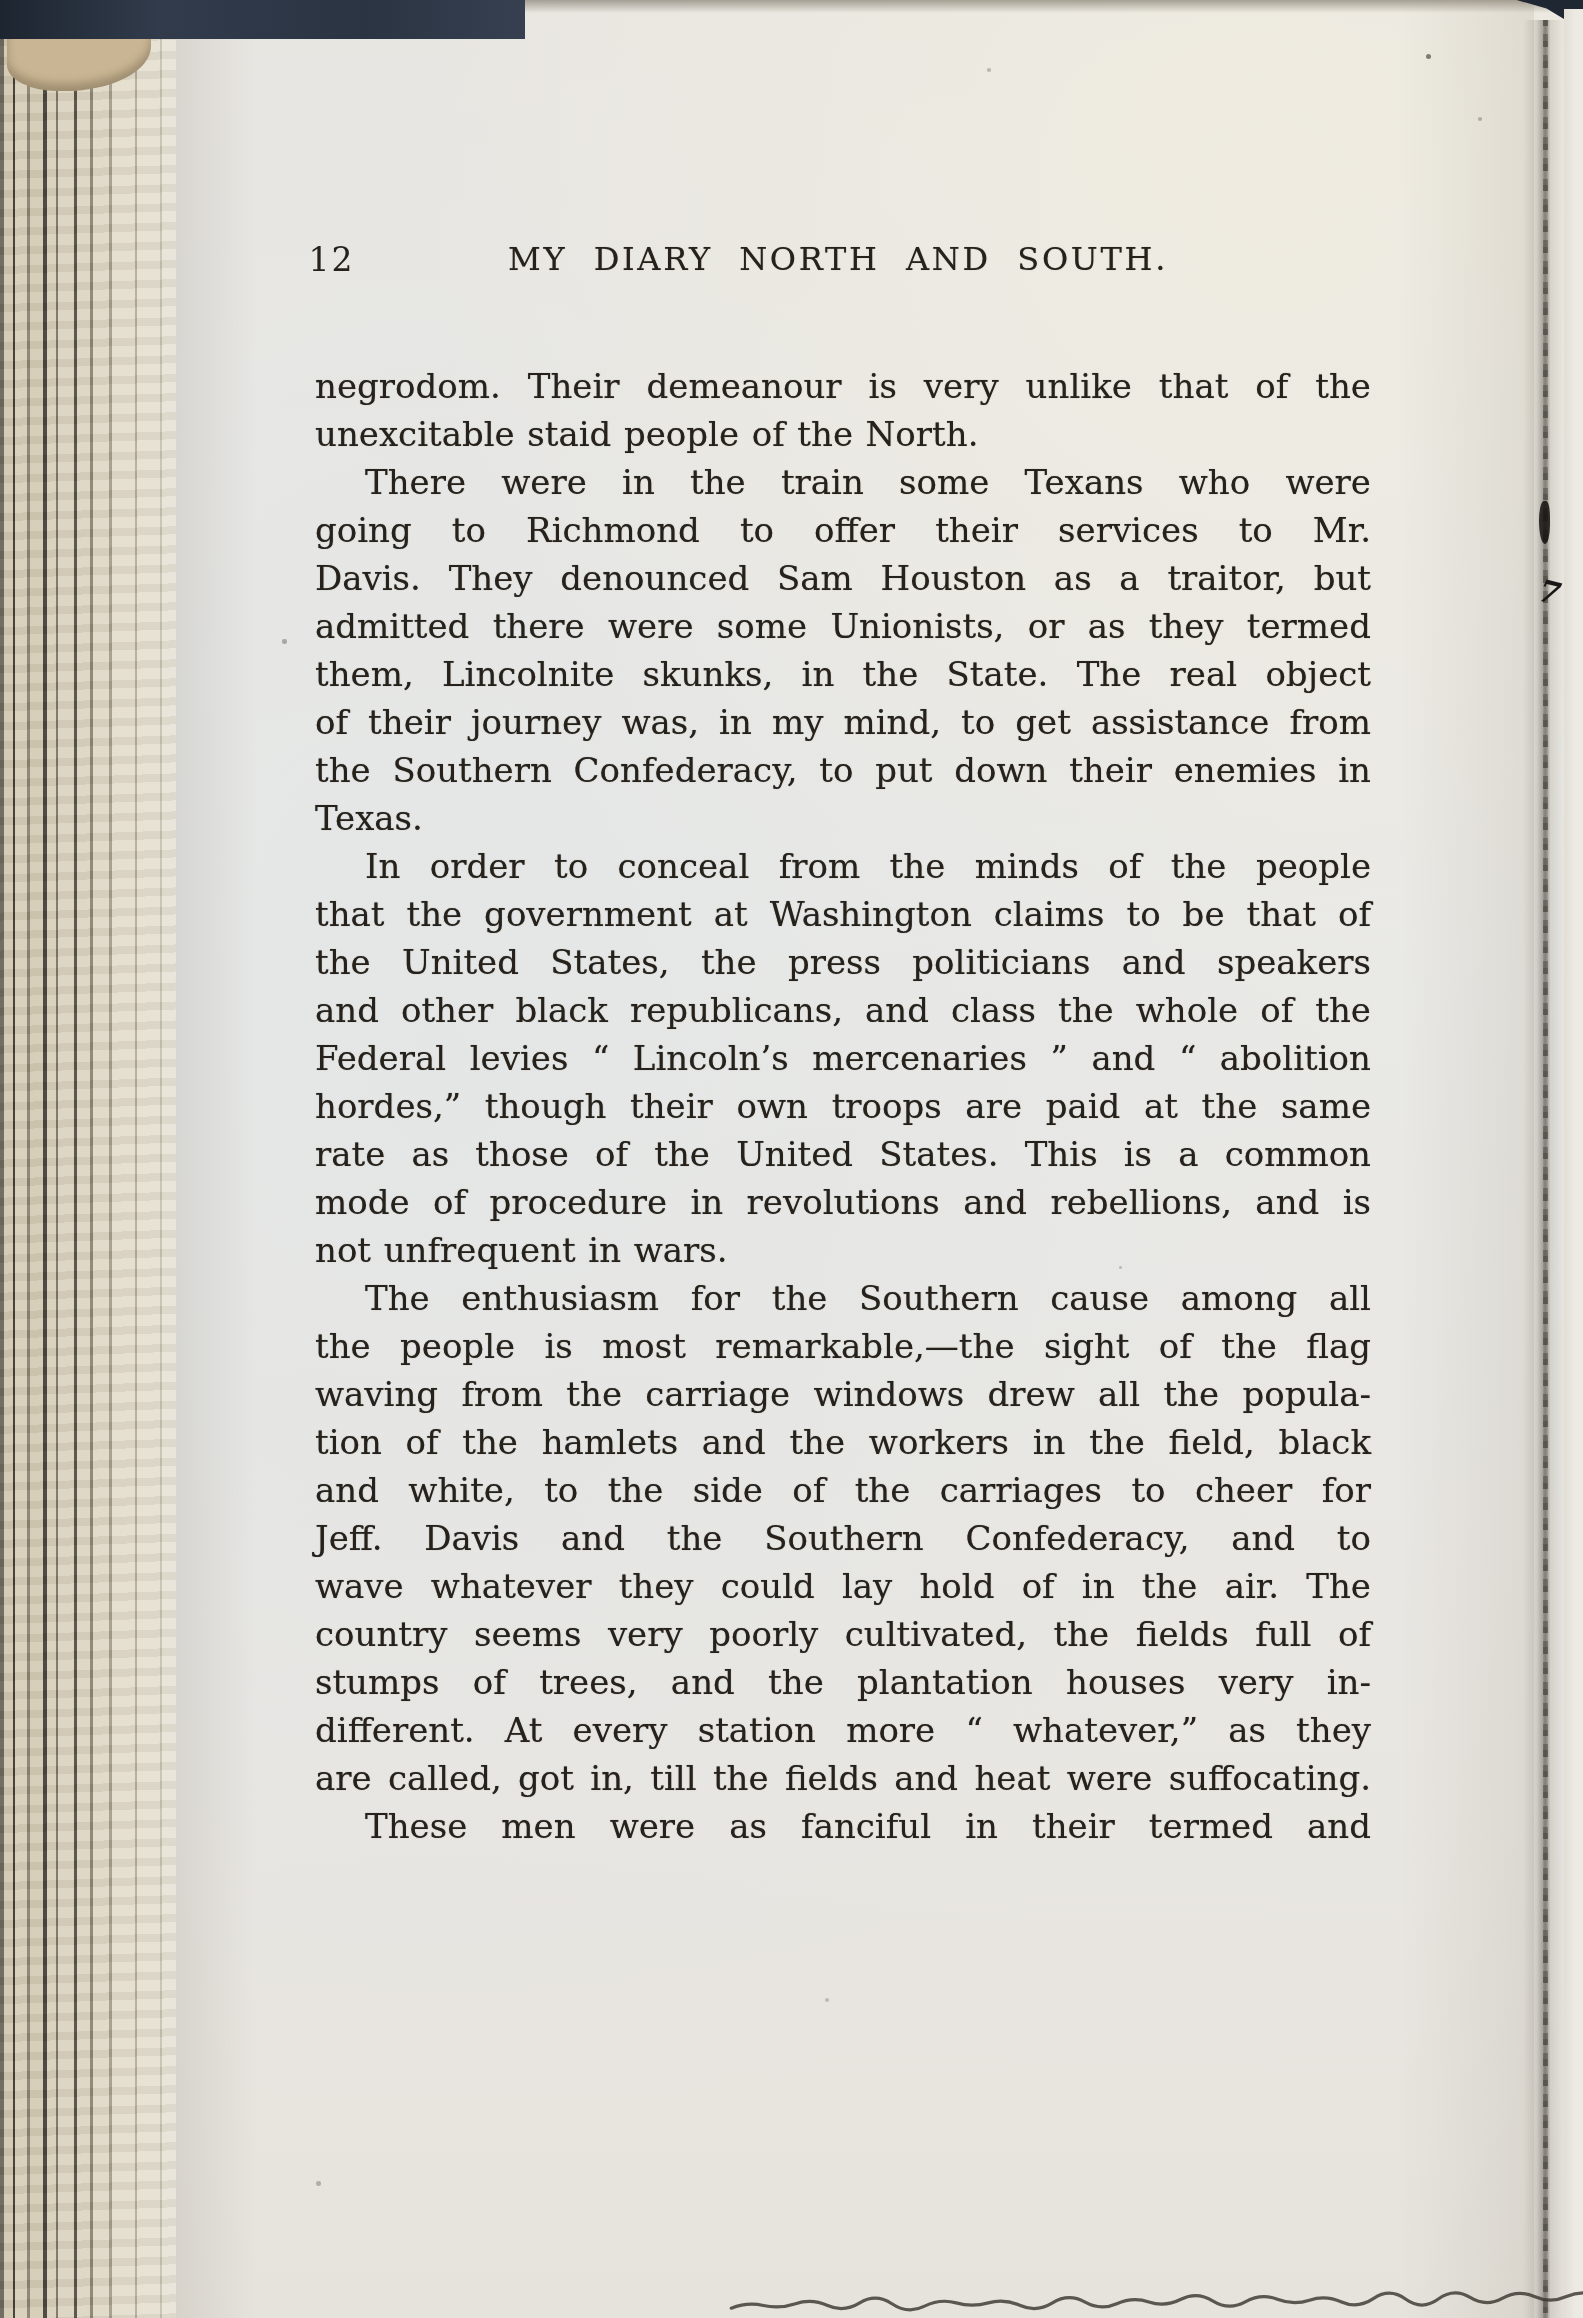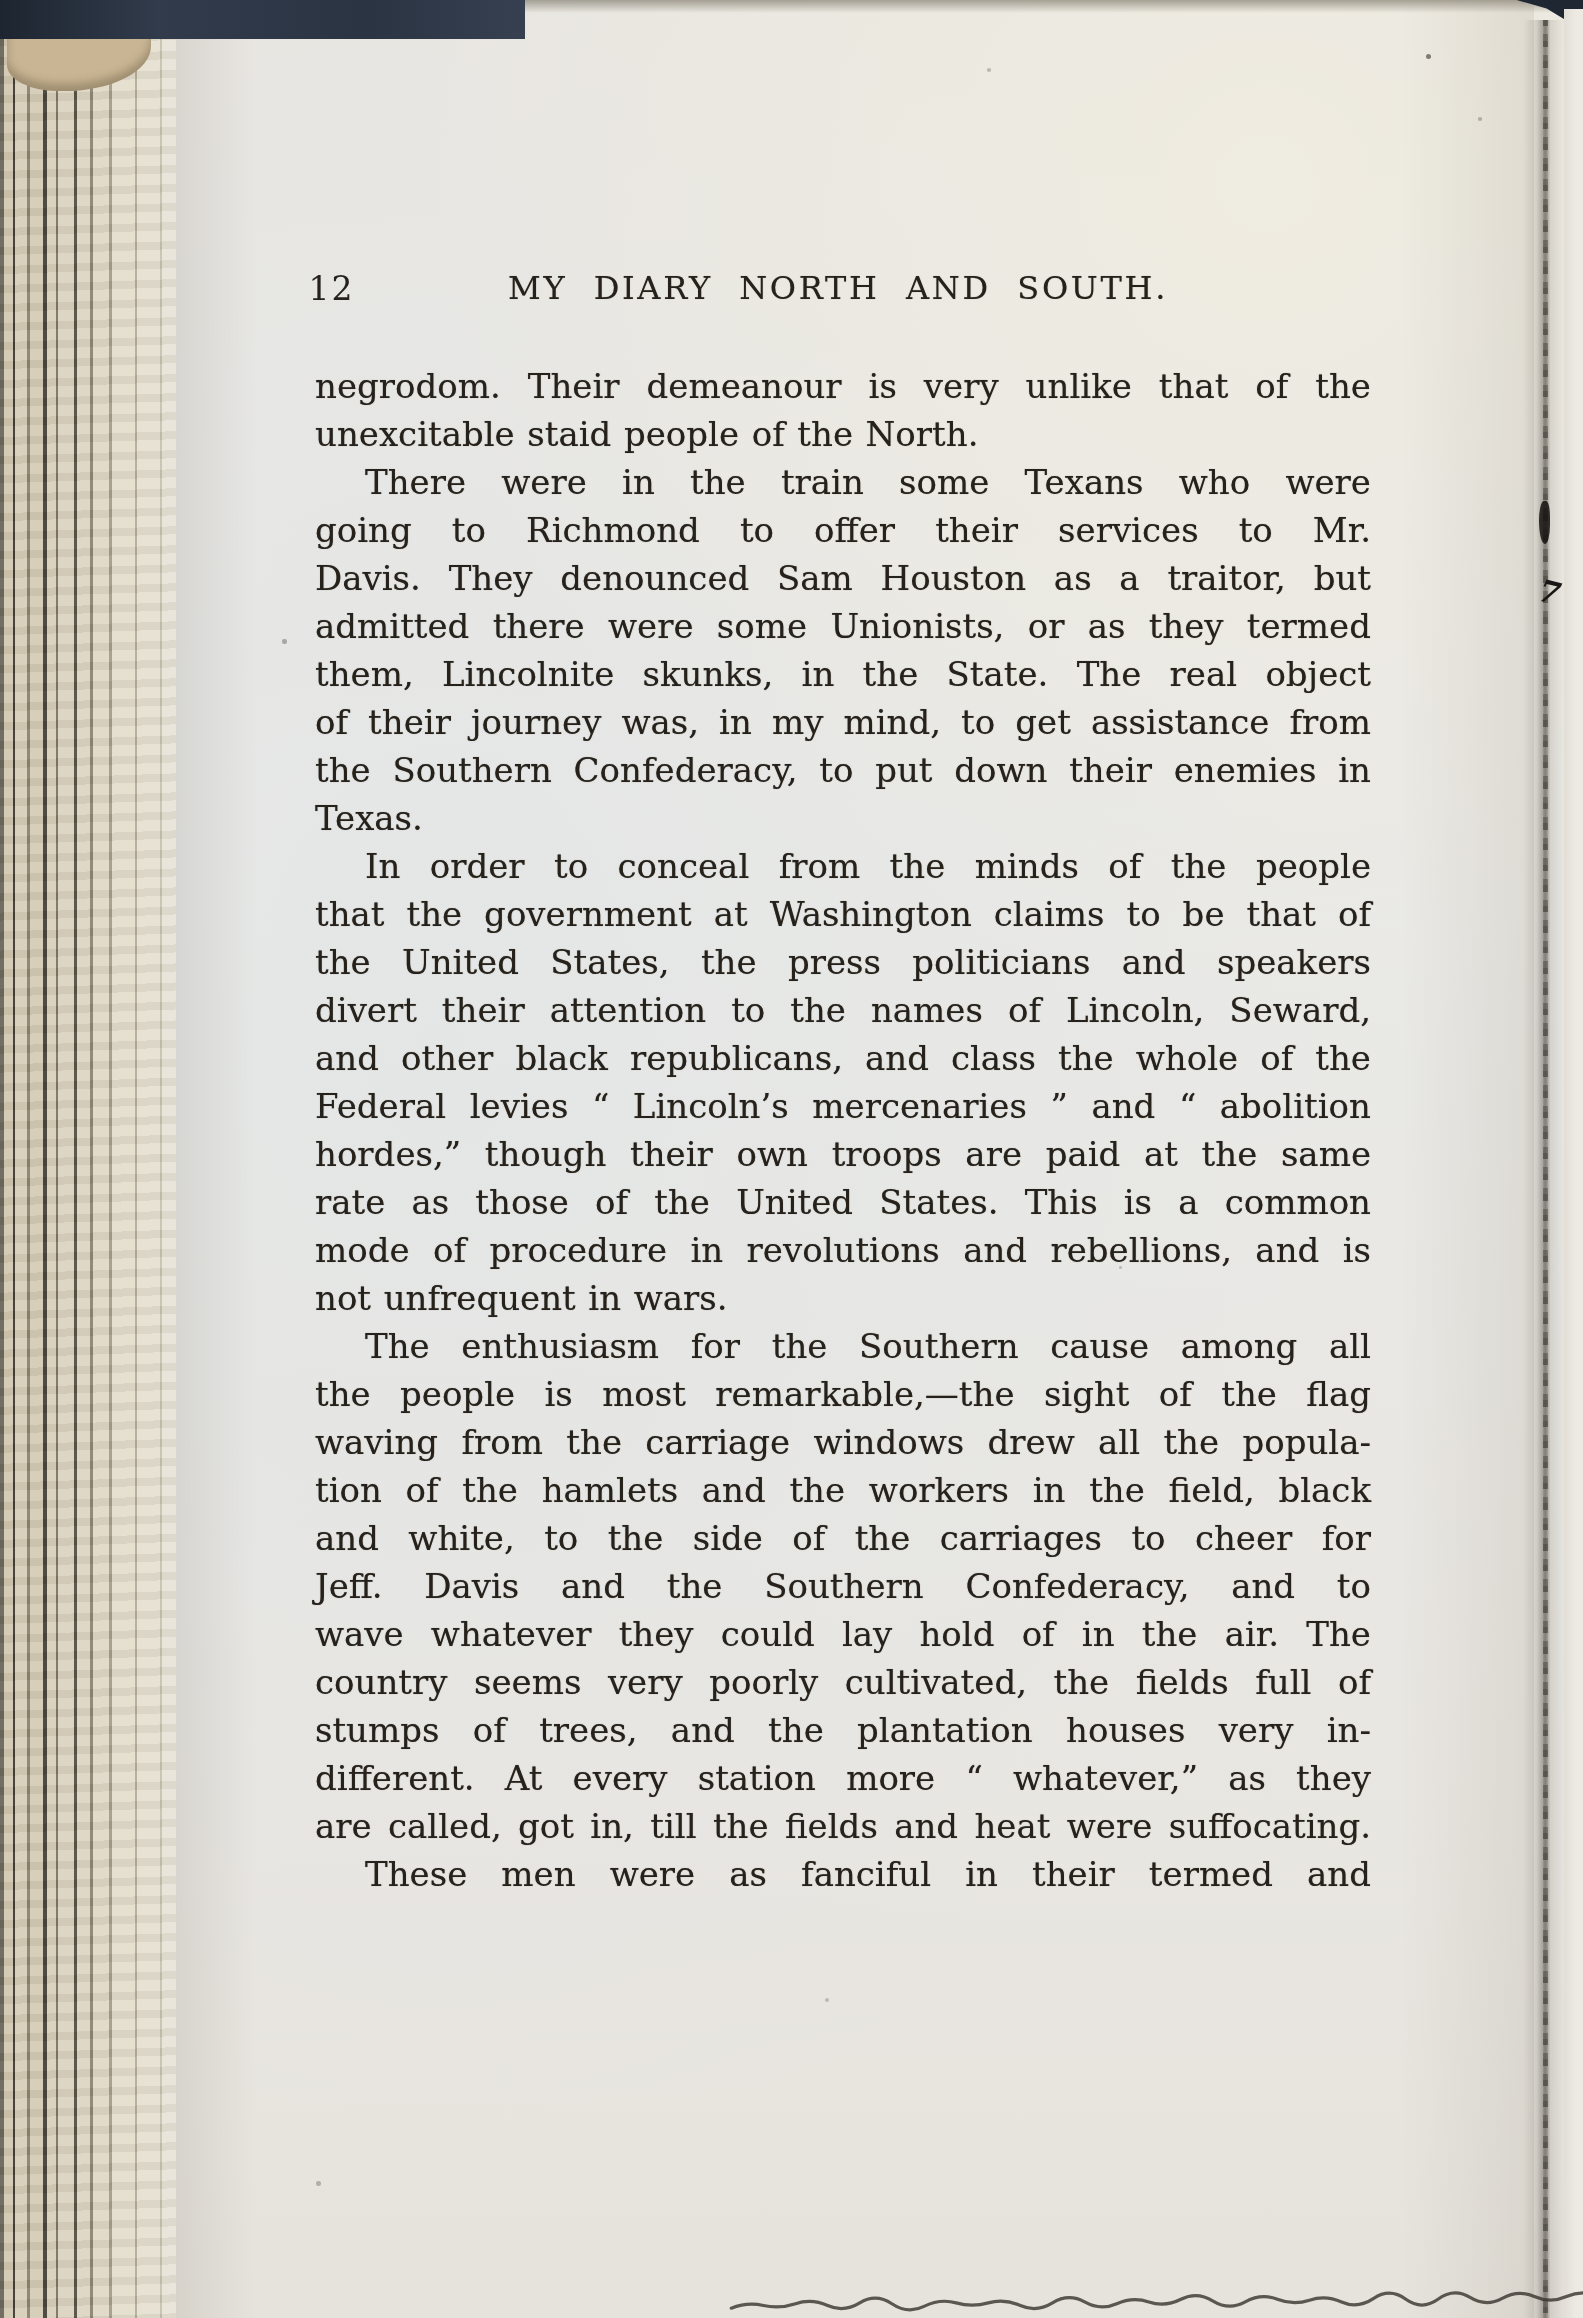--- a/index.html
+++ b/index.html
@@ -105,21 +105,21 @@
   .squiggle{position:absolute;left:0;top:2260px;width:1583px;height:58px;}
   
   .speck{position:absolute;background:rgba(40,35,30,.55);border-radius:50%;}
   .ink-mark{
     position:absolute;left:1539px;top:574px;
     font-size:30.5px;font-style:italic;font-weight:bold;color:#191715;
     transform:rotate(14deg);
   }
   
   .content{position:absolute;left:305px;top:240px;width:1066px;color:#26221b;}
-  .header-row{position:relative;height:43px;margin-top:29px;}
+  .header-row{position:relative;height:43px;}
   .page-num{
     position:absolute;left:3.6px;top:0;
     font-size:33px;letter-spacing:1.8px;
   }
   .running-title{
     text-align:center;font-size:32px;letter-spacing:2.7px;word-spacing:13.5px;
     text-shadow:0 0 0.9px rgba(38,33,26,.45);
   }
   #text-body{position:absolute;left:0;top:122px;width:1066px;}
   .line{
@@ -181,21 +181,20 @@
         <div class="line">going to Richmond to offer their services to Mr.</div>
         <div class="line">Davis. They denounced Sam Houston as a traitor, but</div>
         <div class="line">admitted there were some Unionists, or as they termed</div>
         <div class="line">them, Lincolnite skunks, in the State. The real object</div>
         <div class="line">of their journey was, in my mind, to get assistance from</div>
         <div class="line">the Southern Confederacy, to put down their enemies in</div>
         <div class="line last">Texas.</div>
         <div class="line indent">In order to conceal from the minds of the people</div>
         <div class="line">that the government at Washington claims to be that of</div>
         <div class="line">the United States, the press politicians and speakers</div>
-        <div class="line">divert their attention to the names of Lincoln, Seward,</div>
         <div class="line">and other black republicans, and class the whole of the</div>
         <div class="line">Federal levies “ Lincoln’s mercenaries ” and “ abolition</div>
         <div class="line">hordes,” though their own troops are paid at the same</div>
         <div class="line">rate as those of the United States. This is a common</div>
         <div class="line">mode of procedure in revolutions and rebellions, and is</div>
         <div class="line last">not unfrequent in wars.</div>
         <div class="line indent">The enthusiasm for the Southern cause among all</div>
         <div class="line">the people is most remarkable,—the sight of the flag</div>
         <div class="line">waving from the carriage windows drew all the popula-</div>
         <div class="line">tion of the hamlets and the workers in the field, black</div>

